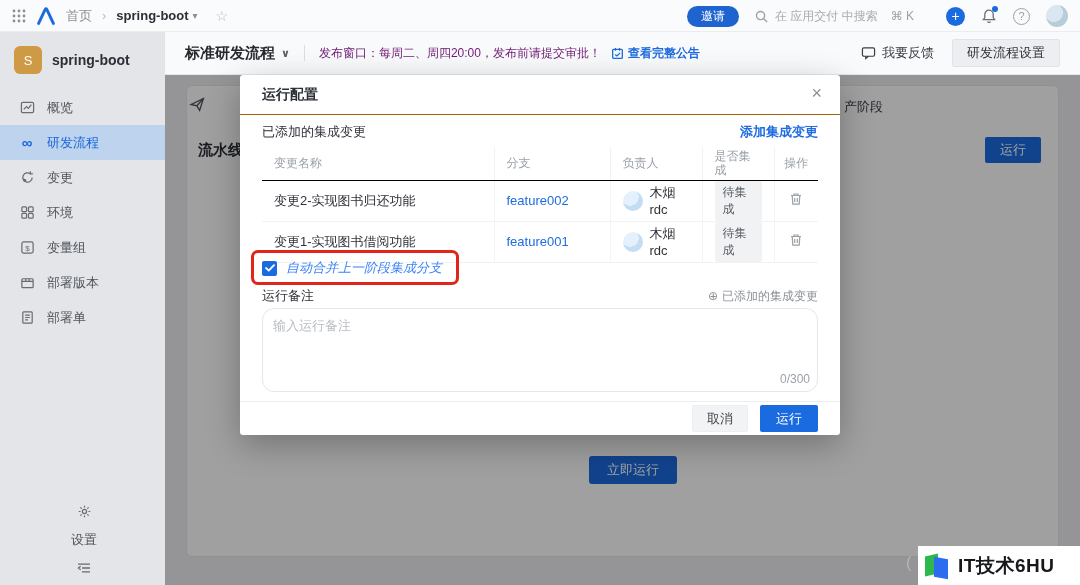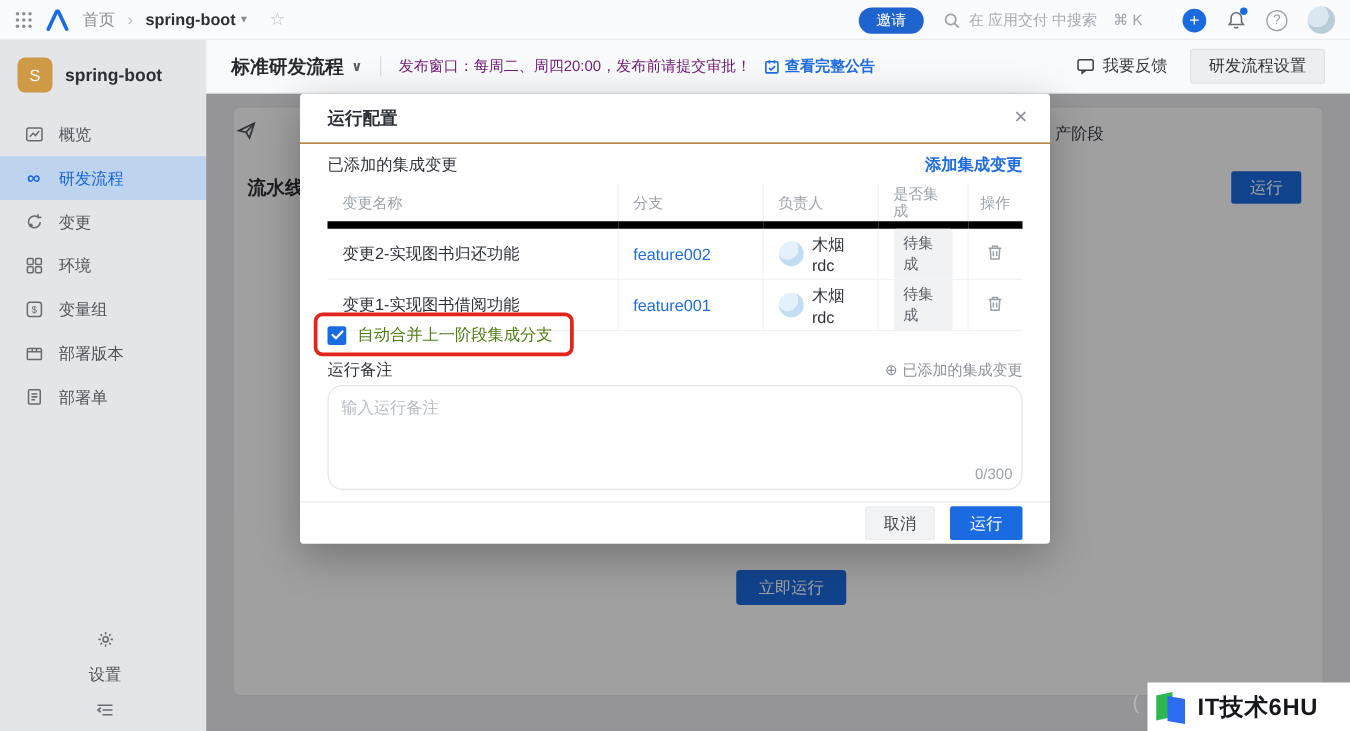--- a/index.html
+++ b/index.html
@@ -79,34 +79,34 @@
            box-shadow:0 10px 34px rgba(0,0,0,0.28); z-index:20; }
   .m-header { position:absolute; left:0; top:0; width:100%; height:40px; border-bottom:1px solid #a16207;
               display:flex; align-items:center; padding:0 22px; }
   .m-title { font-size:14px; font-weight:bold; color:#2b2f36; }
   .m-close { position:absolute; right:18px; top:9px; font-size:18px; color:#8c9096; cursor:pointer; line-height:1; }
   .m-row1 { position:absolute; left:22px; right:22px; top:48px; display:flex; align-items:center; justify-content:space-between; }
   .m-label { font-size:13px; color:#2f3238; }
   .m-add-link { font-size:13px; color:#1f6ce0; font-weight:bold; cursor:pointer; }
   .m-table { position:absolute; left:22px; right:22px; top:72px; border-collapse:collapse; width:556px; table-layout:fixed; }
   .m-table th { font-size:12px; font-weight:normal; color:#9ba1a8; text-align:left; height:33px; padding:0 12px;
-                border-bottom:6px solid #000000; border-right:1px solid #eff1f4; line-height:14px; }
+                border-bottom:1px solid #000000; border-right:1px solid #eff1f4; line-height:14px; }
   .m-table th:last-child, .m-table td:last-child { border-right:none; text-align:center; padding:0 4px; }
   .m-table td { height:35px; padding:0 12px; border-bottom:1px solid #f0f2f4; border-right:1px solid #f3f4f6;
                 font-size:13px; color:#2f3238; }
   .branch { color:#1f6ce0; cursor:pointer; }
   .owner-cell { display:flex; align-items:center; gap:7px; }
   .owner-avatar { width:20px; height:20px; border-radius:50%;
                   background:radial-gradient(circle at 35% 30%, #e4f0fb 0 45%, #c3ddf3 46% 100%); flex:0 0 auto; }
   .status-badge { display:inline-block; background:#f1f2f4; color:#595f66; font-size:12px; padding:3px 8px; border-radius:2px; }
   .trash { color:#9aa0a6; cursor:pointer; display:inline-flex; }
   .m-check { position:absolute; left:22px; top:184px; display:flex; align-items:center; gap:9px; }
   .checkbox { width:15px; height:15px; background:#1b6be0; border-radius:2px; display:flex; align-items:center;
               justify-content:center; cursor:pointer; }
-  .check-label { font-size:13px; color:#4d7c0f; }
+  .check-label { font-size:13px; color:#3b82f6;font-style:italic; }
   .red-box { position:absolute; left:11px; top:175px; width:208px; height:35px; border:3px solid #e1251b;
              border-radius:7px; pointer-events:none; z-index:5; }
   .m-remark-row { position:absolute; left:22px; right:22px; top:212px; display:flex; align-items:center; justify-content:space-between; }
   .m-fill-last { font-size:12px; color:#8c9096; display:flex; align-items:center; gap:4px; cursor:pointer; }
   .m-textarea-wrap { position:absolute; left:22px; right:22px; top:233px; height:84px; }
   .m-textarea { width:100%; height:100%; border:1px solid #e4e6e9; border-radius:12px; resize:none; padding:8px 10px;
                 font-size:13px; font-family:inherit; color:#2f3238; outline:none; }
   .m-textarea::placeholder { color:#b8bdc4; }
   .m-counter { position:absolute; right:8px; bottom:6px; font-size:12px; color:#9ba1a8; }
   .m-footer { position:absolute; left:0; right:0; top:326px; border-top:1px solid #ededf0; height:34px;

